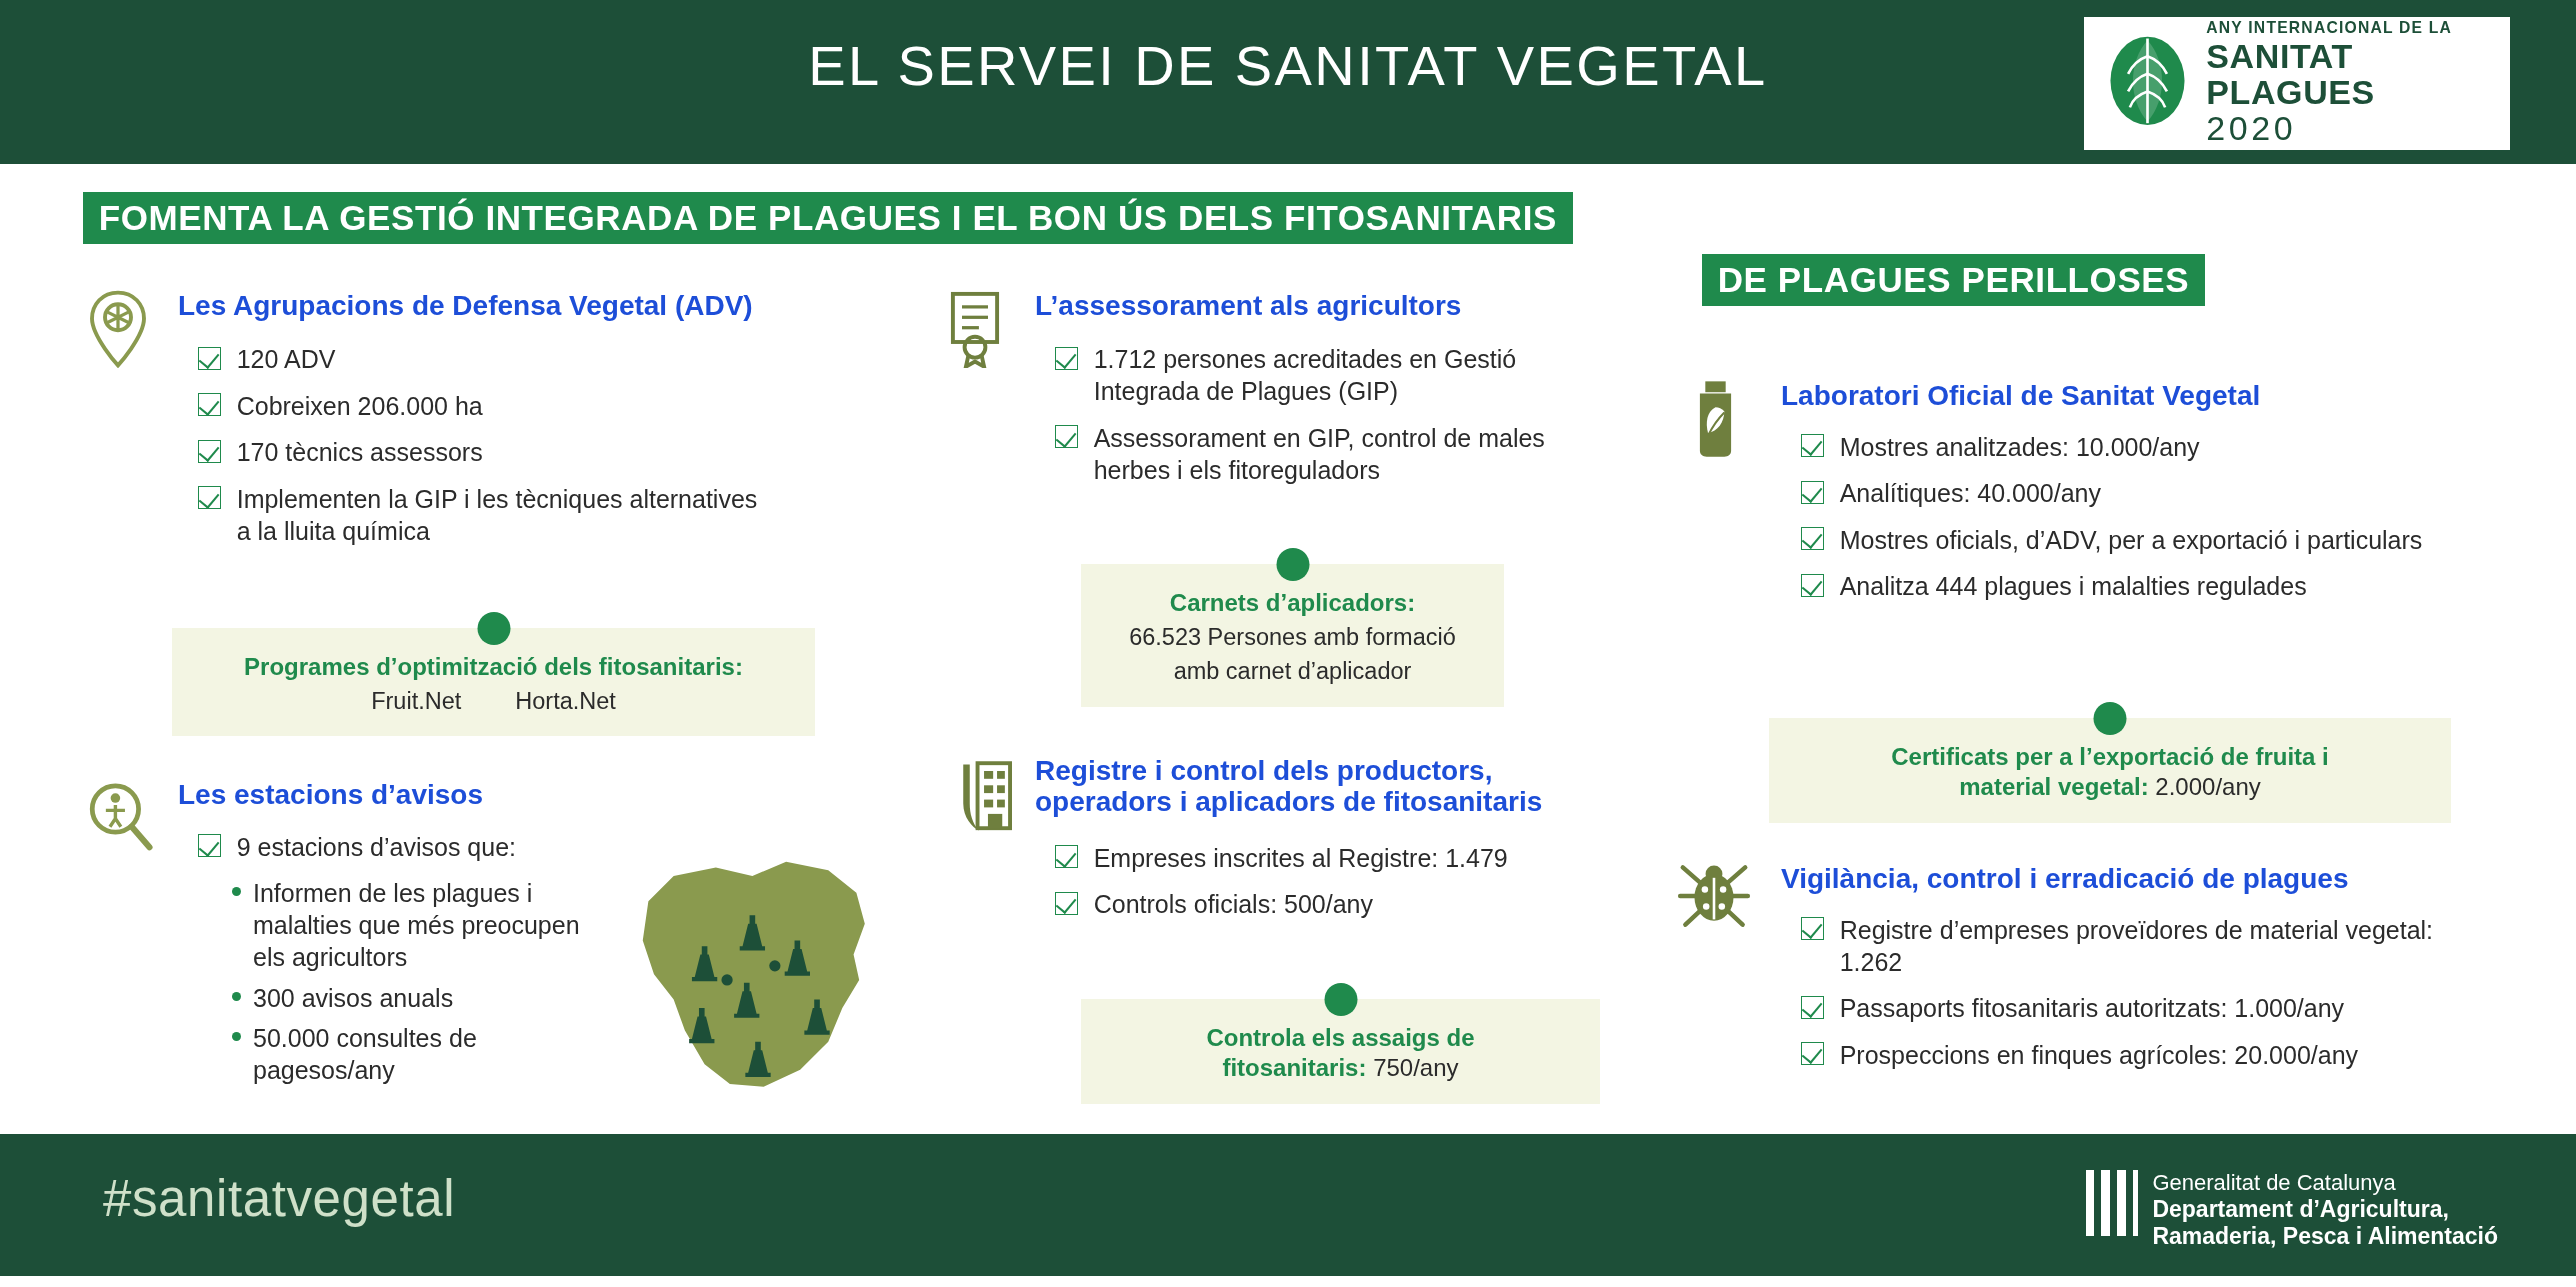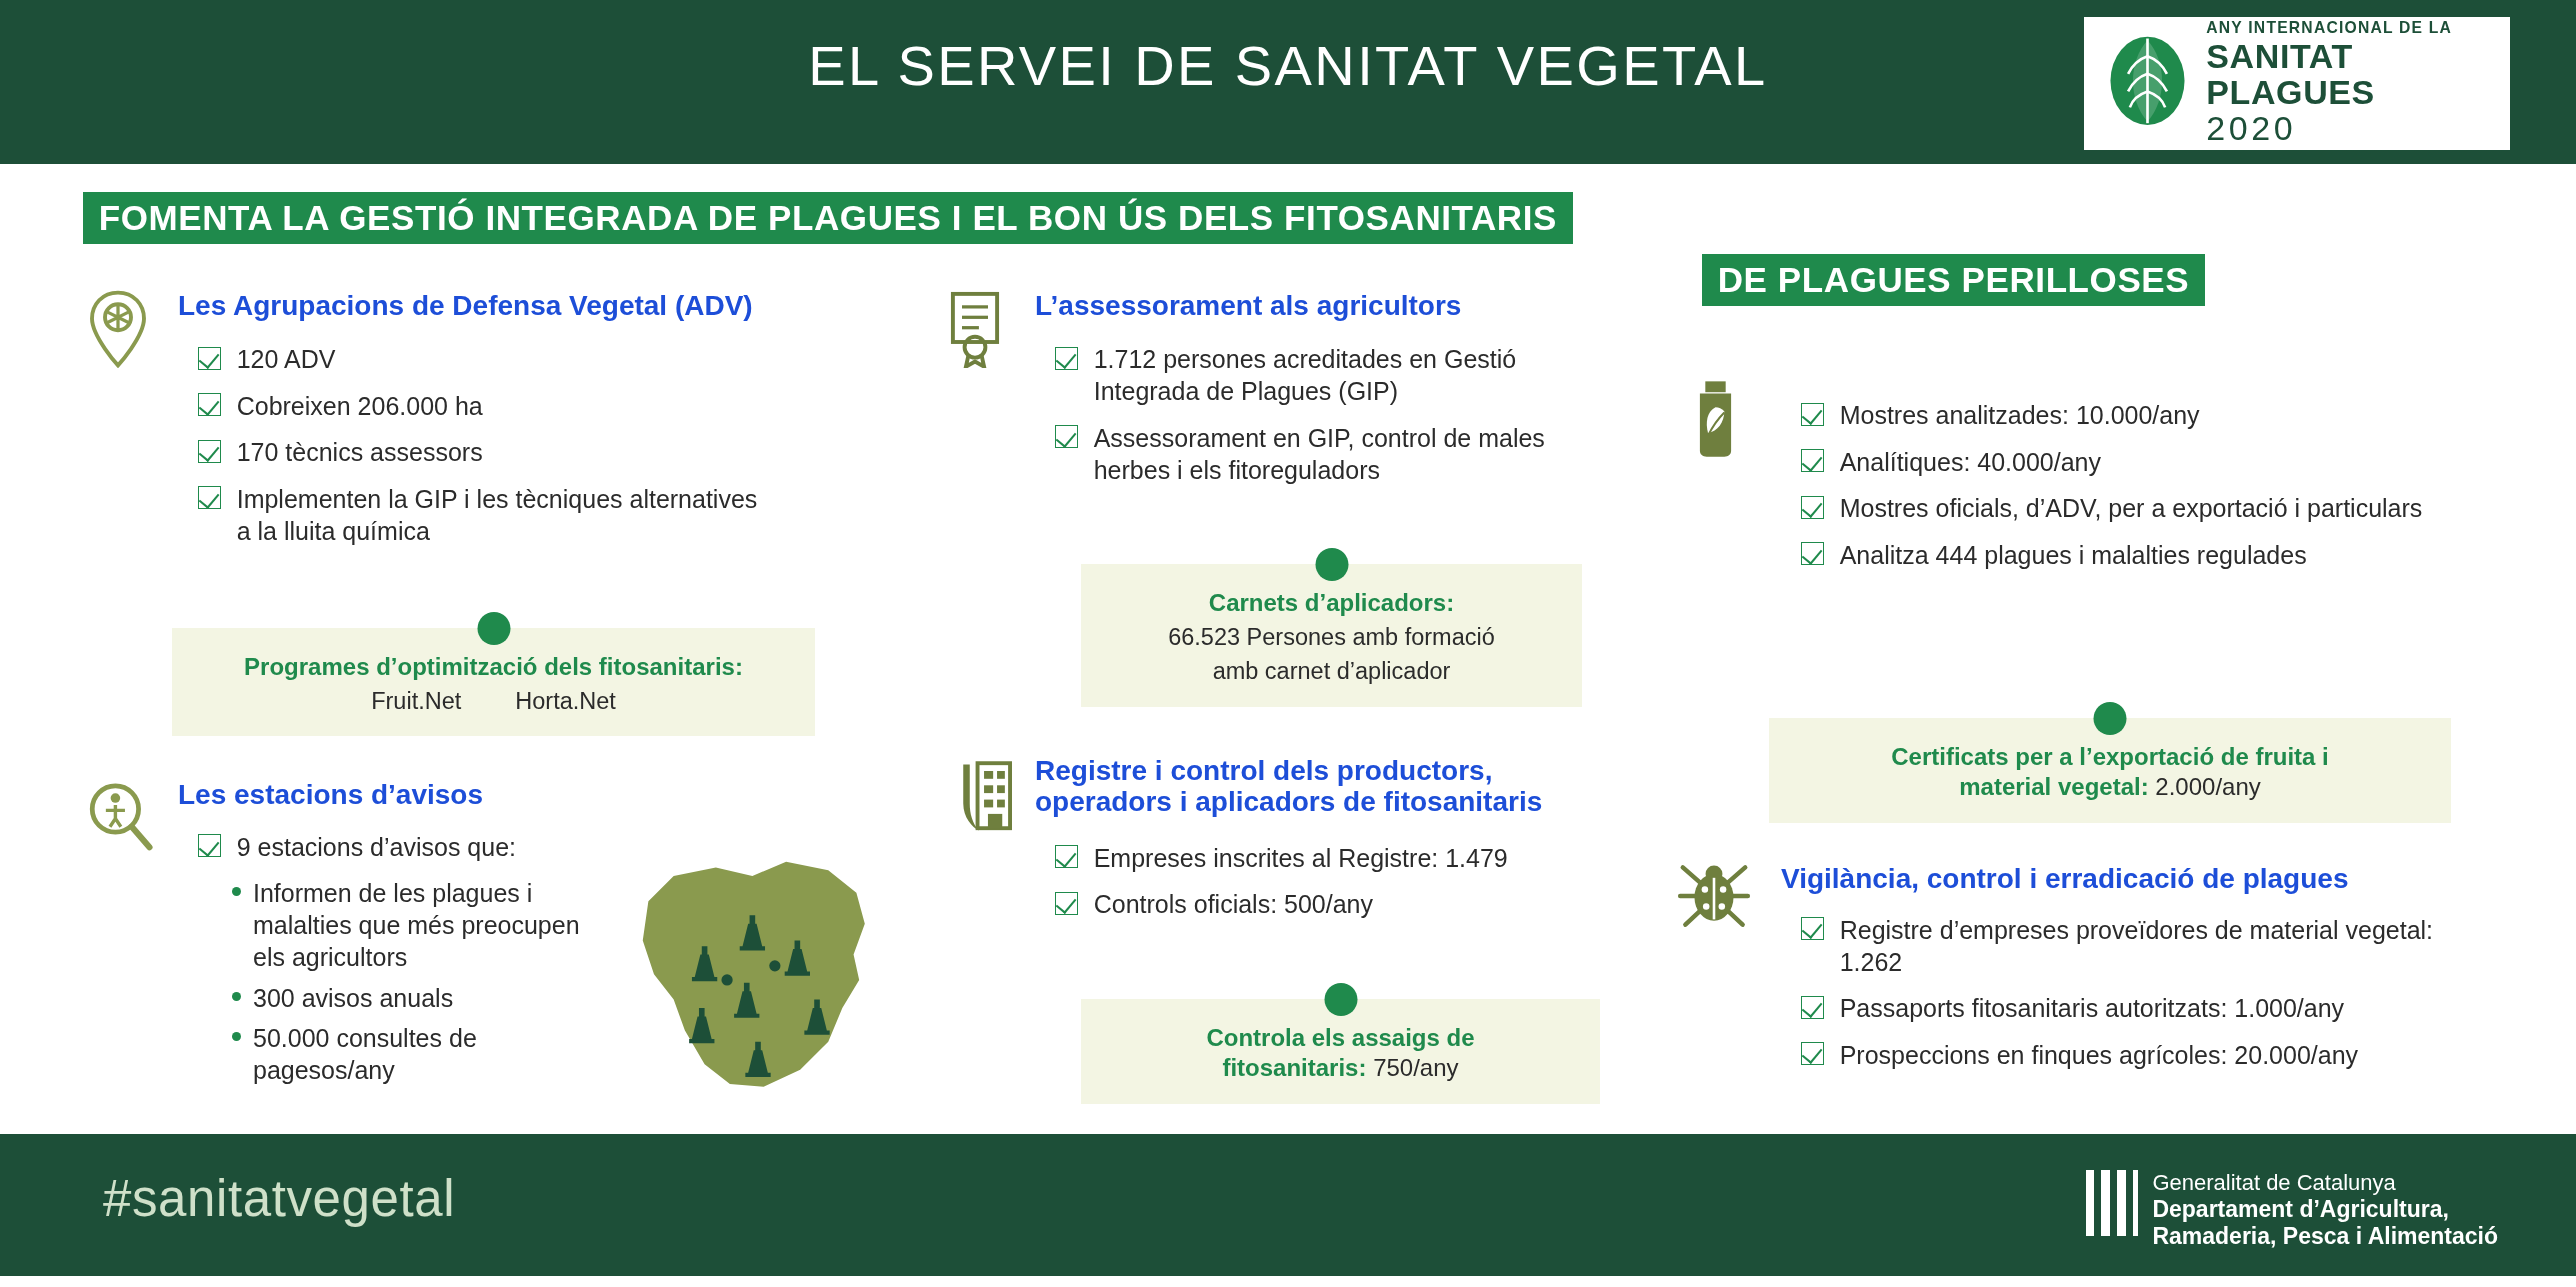--- a/index.html
+++ b/index.html
@@ -301,21 +301,21 @@
         <span class="chk"></span>
         <span class="ctext" style="max-width:501px;">1.712 persones acreditades en Gestió Integrada de Plagues (GIP)</span>
       </li>
       <li>
         <span class="chk"></span>
         <span class="ctext" style="max-width:501px;">Assessorament en GIP, control de males herbes i els fitoreguladors</span>
       </li>
     </ul>
   </div>
 
-  <div class="callout" style="left:1081px; top:564px; width:501px;">
+  <div class="callout" style="left:1081px; top:564px; width:423px;">
     <span class="dot"></span>
     <div class="cl-title">Carnets d’aplicadors:</div>
     <div class="cl-sub">66.523 Persones amb formació</div>
     <div class="cl-sub">amb carnet d’aplicador</div>
   </div>
 
   <div class="icon-box" style="left:942px; top:758px;">
     <svg width="75" height="78" viewBox="0 0 110 120">
       <path d="M30 10 L30 70 C30 92 44 106 54 112 C44 100 40 86 40 70 L40 10 Z" fill="#6f7f3e"></path>
       <rect x="52" y="8" width="50" height="100" fill="none" stroke="#6f7f3e" stroke-width="6"></rect>
@@ -354,20 +354,21 @@
 
   <div class="icon-box" style="left:1684px; top:380px;">
     <svg width="63" height="78" viewBox="0 0 90 115">
       <rect x="30" y="2" width="30" height="16" fill="#6f7f3e"></rect>
       <path d="M22 20 L68 20 L68 104 C68 110 64 113 58 113 L32 113 C26 113 22 110 22 104 Z" fill="#6f7f3e"></path>
       <path d="M45 40 C32 46 30 64 34 78 C48 76 58 62 58 46 C54 42 50 40 45 40 Z" fill="#ffffff"></path>
       <path d="M34 82 C40 70 50 56 58 48" stroke="#6f7f3e" stroke-width="3" fill="none"></path>
     </svg>
   </div>
   <div class="blk" style="left:1781px; top:380px; width:718px;">
+    <div class="blk-title">Laboratori Oficial de Sanitat Vegetal</div>
     <ul class="clist" style="margin-top:19.3px;">
       <li>
         <span class="chk"></span>
         <span class="ctext">Mostres analitzades: 10.000/any</span>
       </li>
       <li>
         <span class="chk"></span>
         <span class="ctext">Analítiques: 40.000/any</span>
       </li>
       <li>

